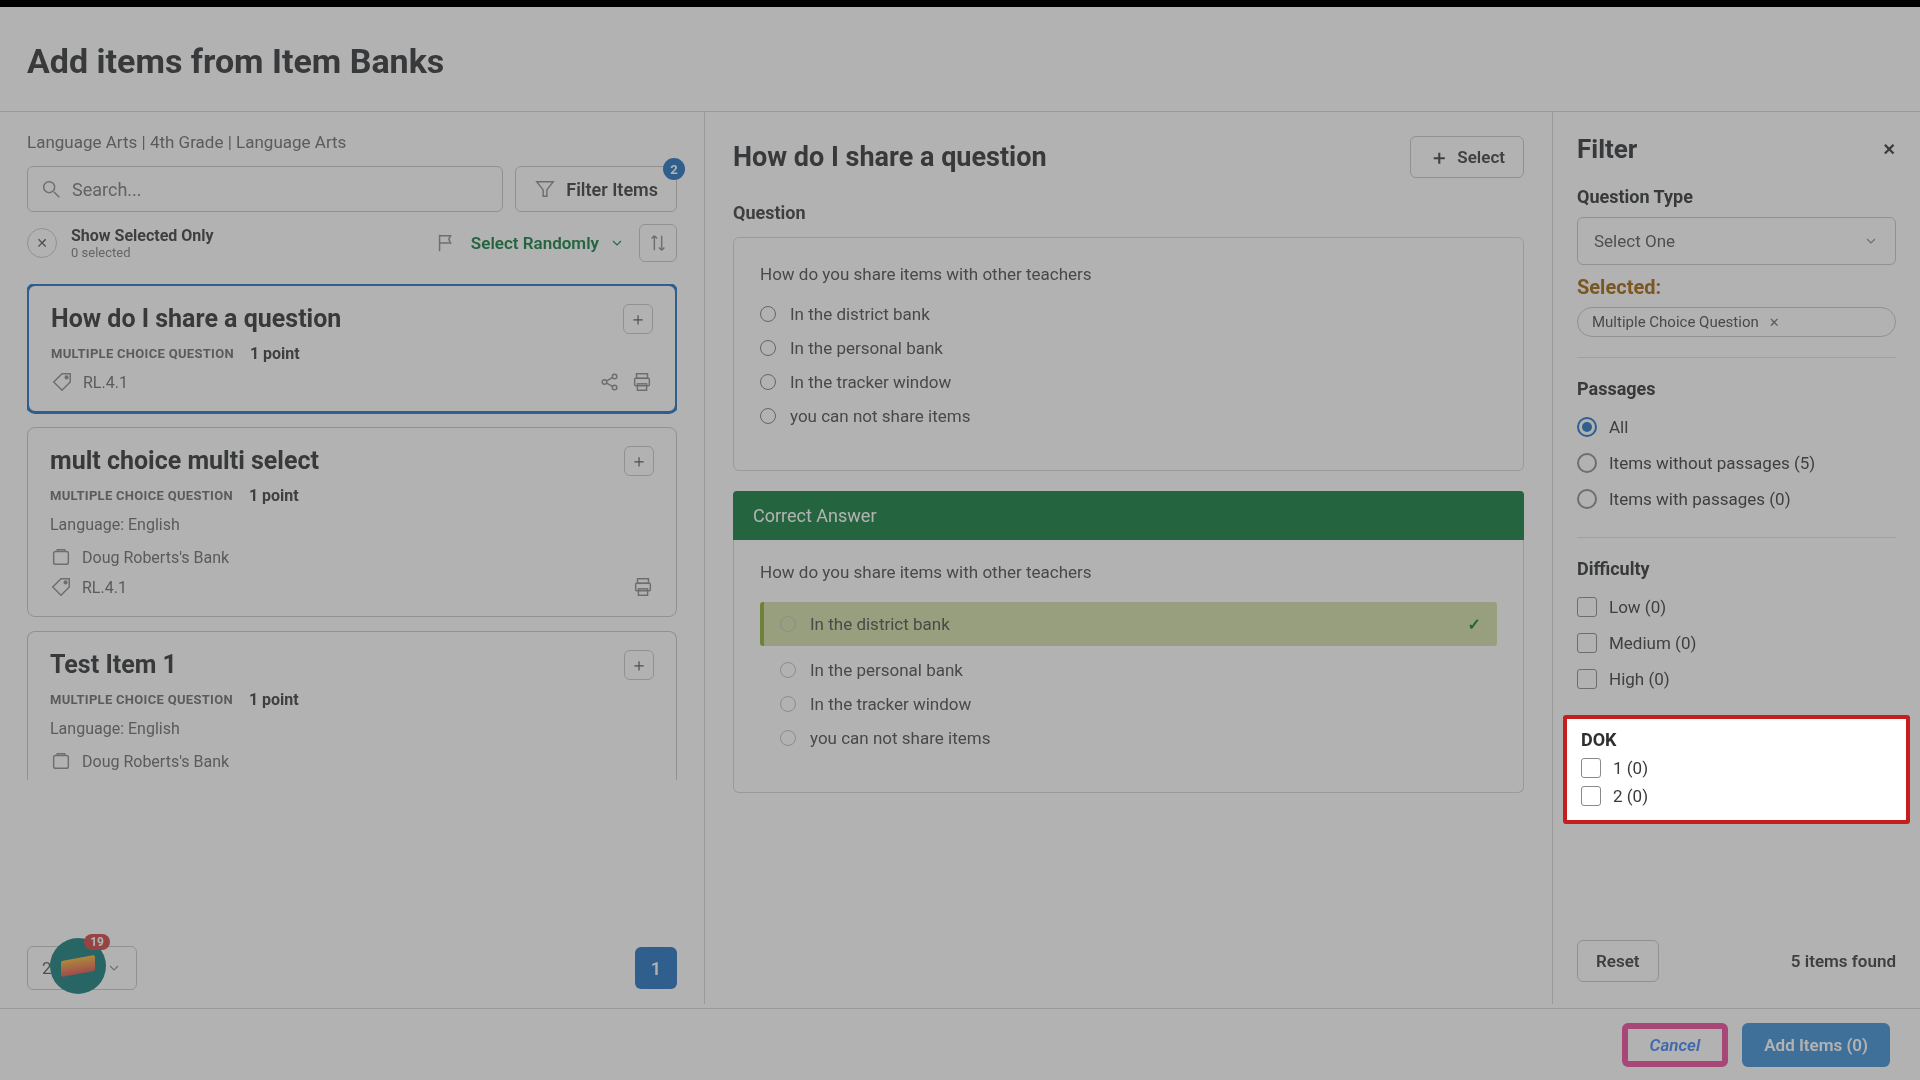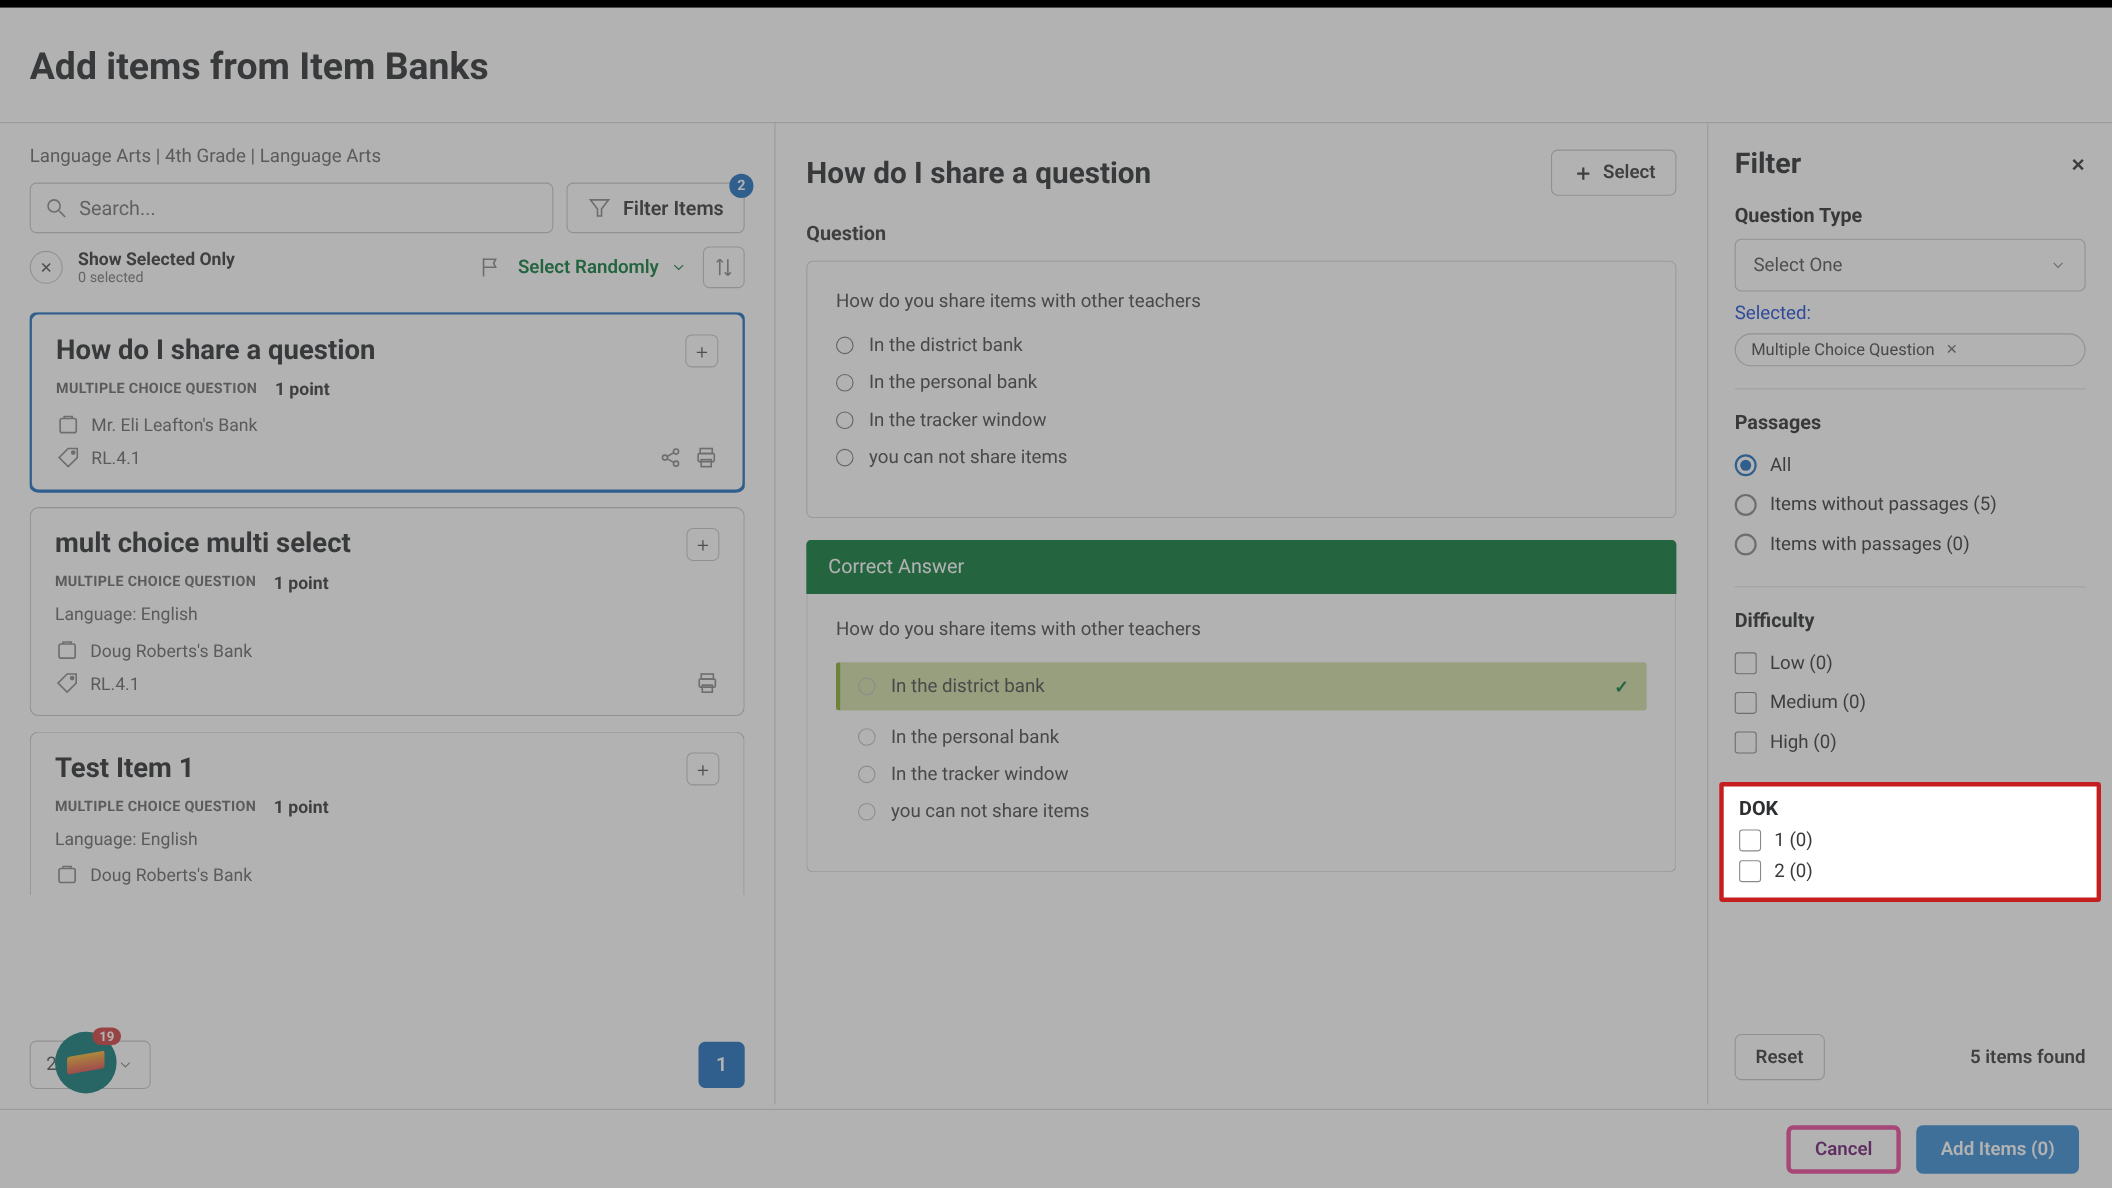--- a/index.html
+++ b/index.html
@@ -68,38 +68,38 @@
   .check { color:#0b7a3b; font-size:16px; font-weight:900;}
   .ans-other { padding-left:20px; margin-top:6px;}
 
   
   .col-right { width:367px; padding:22px 24px; position:relative; display:flex; flex-direction:column;}
   .filter-head { display:flex; justify-content:space-between; align-items:center; margin-bottom:22px;}
   .filter-title { font-size:26px; font-weight:700; color:#2d2f31;}
   .close-x { font-size:16px; color:#333; cursor:pointer; font-weight:700;}
   .fsection-label { font-size:18px; font-weight:700; color:#2d2f31; margin-bottom:10px;}
   .qtype-select { border:1px solid #c7c7c7; border-radius:6px; height:48px; display:flex; align-items:center; justify-content:space-between; padding:0 16px; font-size:17px; color:#555; cursor:pointer; margin-bottom:10px;}
-  .selected-label { font-size:17px; font-weight:400; color:#1d4ed8; margin-bottom:8px;}
+  .selected-label { font-size:20px; font-weight:700; color:#a16207; margin-bottom:8px;}
   .chip { display:inline-flex; align-items:center; gap:10px; border:1px solid #c7c7c7; border-radius:16px; padding:5px 14px; font-size:15px; color:#4a4a4a;}
   .chip .x { cursor:pointer; font-size:13px; color:#6a6a6a;}
   .hr { height:1px; background:#e0e0e0; margin:20px 0;}
   .radio-opt { display:flex; align-items:center; gap:12px; font-size:17px; color:#3a3a3a; margin:8px 0;}
   .r-outer { width:20px; height:20px; border:2px solid #8a8a8a; border-radius:50%; display:flex; align-items:center; justify-content:center;}
   .r-outer.sel { border-color:#1f6fbf;}
   .r-inner { width:10px; height:10px; background:#1f6fbf; border-radius:50%;}
   .chk-opt { display:flex; align-items:center; gap:12px; font-size:17px; color:#3a3a3a; margin:8px 0;}
   .chk-box { width:20px; height:20px; border:1.6px solid #8a8a8a; border-radius:3px;}
   .dok-highlight { border:4px solid rgba(198,30,30,1); border-radius:3px; padding:10px 14px 14px 14px; margin:0 -14px; background:#fff; position:relative; z-index:60;}
   .right-footer { display:flex; justify-content:space-between; align-items:center; margin-top:auto; padding-top:14px;}
   .reset-btn { border:1px solid #c7c7c7; border-radius:6px; height:42px; padding:16px 18px; font-size:17px; color:#3a3a3a; font-weight:600; cursor:pointer; display:flex; align-items:center;}
   .found { font-size:17px; color:#3a3a3a; font-weight:600;}
 
   
   .bottom-bar { position:absolute; bottom:0; left:0; right:0; height:72px; border-top:1px solid #d6d6d6; display:flex; justify-content:flex-end; align-items:center; gap:14px; padding:0 30px; background:#fff;}
-  .cancel-btn { border:4px solid #ec4899; border-radius:6px; height:44px; padding:0 22px; font-size:17px; color:#701a75; font-weight:600; cursor:pointer; background:#fff;}
+  .cancel-btn { border:6px solid #ec4899; border-radius:6px; height:44px; padding:0 22px; font-size:17px; color:#3b82f6; font-weight:600; cursor:pointer; background:#fff;font-style:italic;}
   .add-items-btn { background:#3a8dd6; color:#fff; border:none; border-radius:6px; height:44px; padding:0 22px; font-size:17px; font-weight:600; cursor:pointer;}
 </style>
 </head>
 <body>
 
 <div class="page">
   <div class="page-title">Add items from Item Banks</div>
 
   <div class="columns">
 
@@ -148,27 +148,20 @@
 
         <div class="item-card selected">
           <div class="card-head">
             <div class="card-title">How do I share a question</div>
             <div class="plus-btn">＋</div>
           </div>
           <div class="meta-row">
             <span class="type-pill">MULTIPLE CHOICE QUESTION</span>
             <span class="points">1 point</span>
           </div>
-          <div class="bankrow">
-            <svg class="svgicon" viewBox="0 0 24 24">
-                <rect x="4" y="6" width="16" height="14" rx="2"></rect>
-                <path d="M8 6V4h8v2"></path>
-              </svg>
-            <span>Mr. Eli Leafton's Bank</span>
-          </div>
           <div class="stdrow">
             <div class="stdleft">
               <svg class="svgicon" viewBox="0 0 24 24">
                   <path d="M3 12l9-9h9v9l-9 9z"></path>
                   <circle cx="17" cy="7" r="1.5" fill="#8a8a8a"></circle>
                 </svg>
               <span>RL.4.1</span>
             </div>
             <div class="card-icons">
               <svg class="svgicon" viewBox="0 0 24 24">

